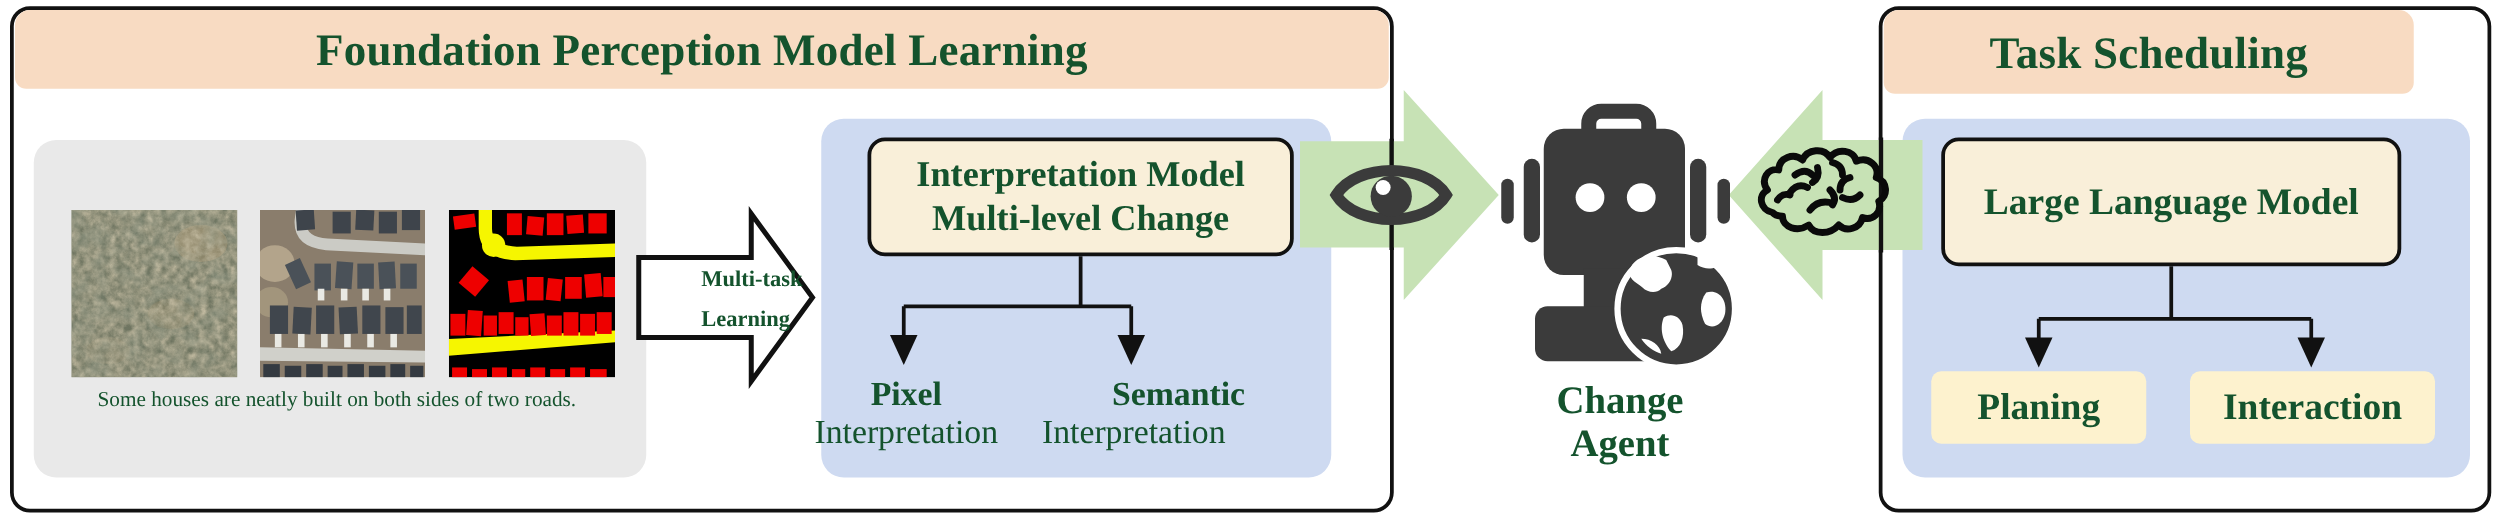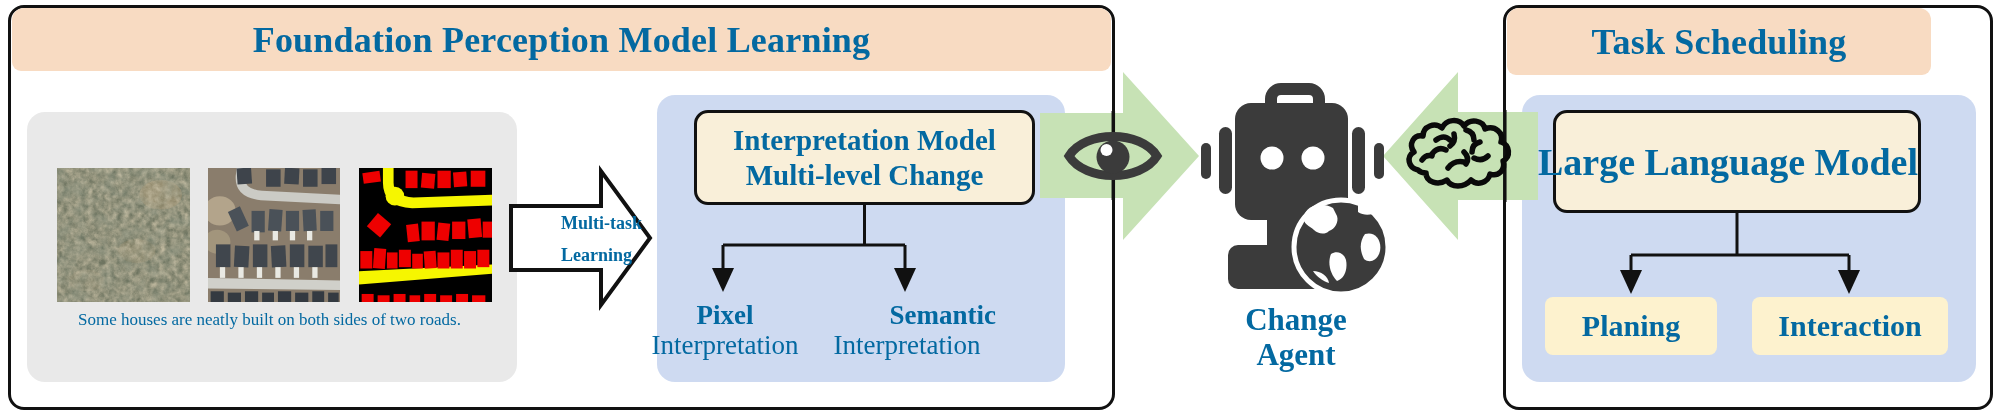--- a/index.html
+++ b/index.html
@@ -1,18 +1,18 @@
 <!DOCTYPE html>
 <html><head>
 <meta charset="utf-8">
 <style>
   html,body{margin:0;padding:0;background:#ffffff;}
   #canvas{
     position:relative;width:1999px;height:418px;background:#ffffff;overflow:hidden;
-    font-family:"Liberation Serif","DejaVu Serif",serif;color:#0369a1;
+    font-family:"Liberation Serif","DejaVu Serif",serif;color:#14532d;
   }
   .panel{position:absolute;background:#fff;border:3.5px solid #111;border-radius:16px;box-sizing:border-box;z-index:1;}
   .hdr{position:absolute;background:#F8DBC2;border-radius:12px 12px 9px 9px;display:flex;align-items:center;justify-content:center;
        font-weight:bold;font-size:36px;z-index:2;letter-spacing:.2px;}
   .graybox{position:absolute;background:#E9E9E9;border-radius:18px;z-index:2;}
   .bluebox{position:absolute;background:#CEDAF1;border-radius:18px;z-index:2;}
   .creambox{position:absolute;background:#F9EFD9;border:3.5px solid #111;border-radius:14px;box-sizing:border-box;
        display:flex;flex-direction:column;align-items:center;justify-content:center;font-weight:bold;z-index:4;}
   .yellowbox{position:absolute;background:#FDF2CE;border-radius:8px;display:flex;align-items:center;justify-content:center;
        font-weight:bold;font-size:30px;z-index:4;}
@@ -177,21 +177,21 @@
   <div class="txt center" style="left:818px;top:300px;width:178px;font-size:27px;line-height:30px;">
     <div class="nowrap" style="font-weight:bold;text-align:right;">Semantic</div>
     <div class="nowrap">Interpretation</div>
   </div>
 
   <div class="panel" style="left:1503px;top:5px;width:490px;height:405px;"></div>
   <div class="hdr" style="left:1507px;top:8px;width:424px;height:67px;">
     <span>Task Scheduling</span>
   </div>
   <div class="bluebox" style="left:1522px;top:95px;width:454px;height:287px;"></div>
-  <div class="creambox nowrap" style="left:1553px;top:110px;width:368px;height:103px;font-size:38px;align-items:flex-end;">
+  <div class="creambox nowrap" style="left:1553px;top:110px;width:368px;height:103px;font-size:30px;">
     <div class="nowrap">Large Language Model</div>
   </div>
   <div class="yellowbox" style="left:1752px;top:297px;width:196px;height:58px;">
     <span class="nowrap">Interaction</span>
   </div>
   <div class="yellowbox" style="left:1545px;top:297px;width:172px;height:58px;">
     <span class="nowrap">Planing</span>
   </div>
 
   <div class="txt center" style="left:1196px;top:302px;width:200px;font-size:31px;font-weight:bold;line-height:35px;">

